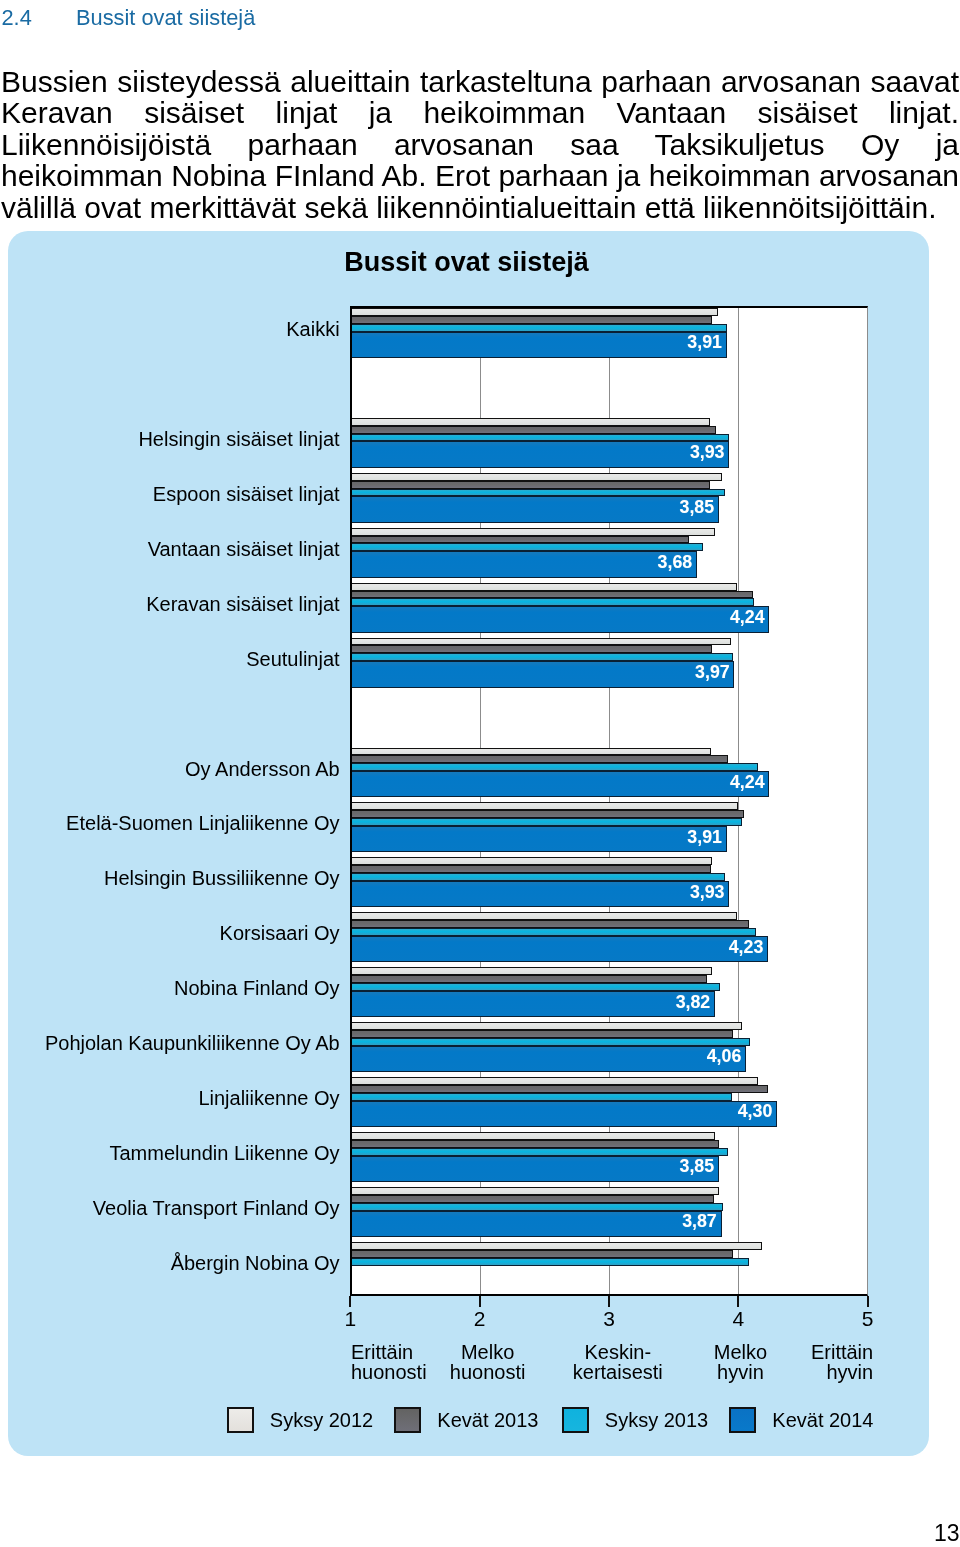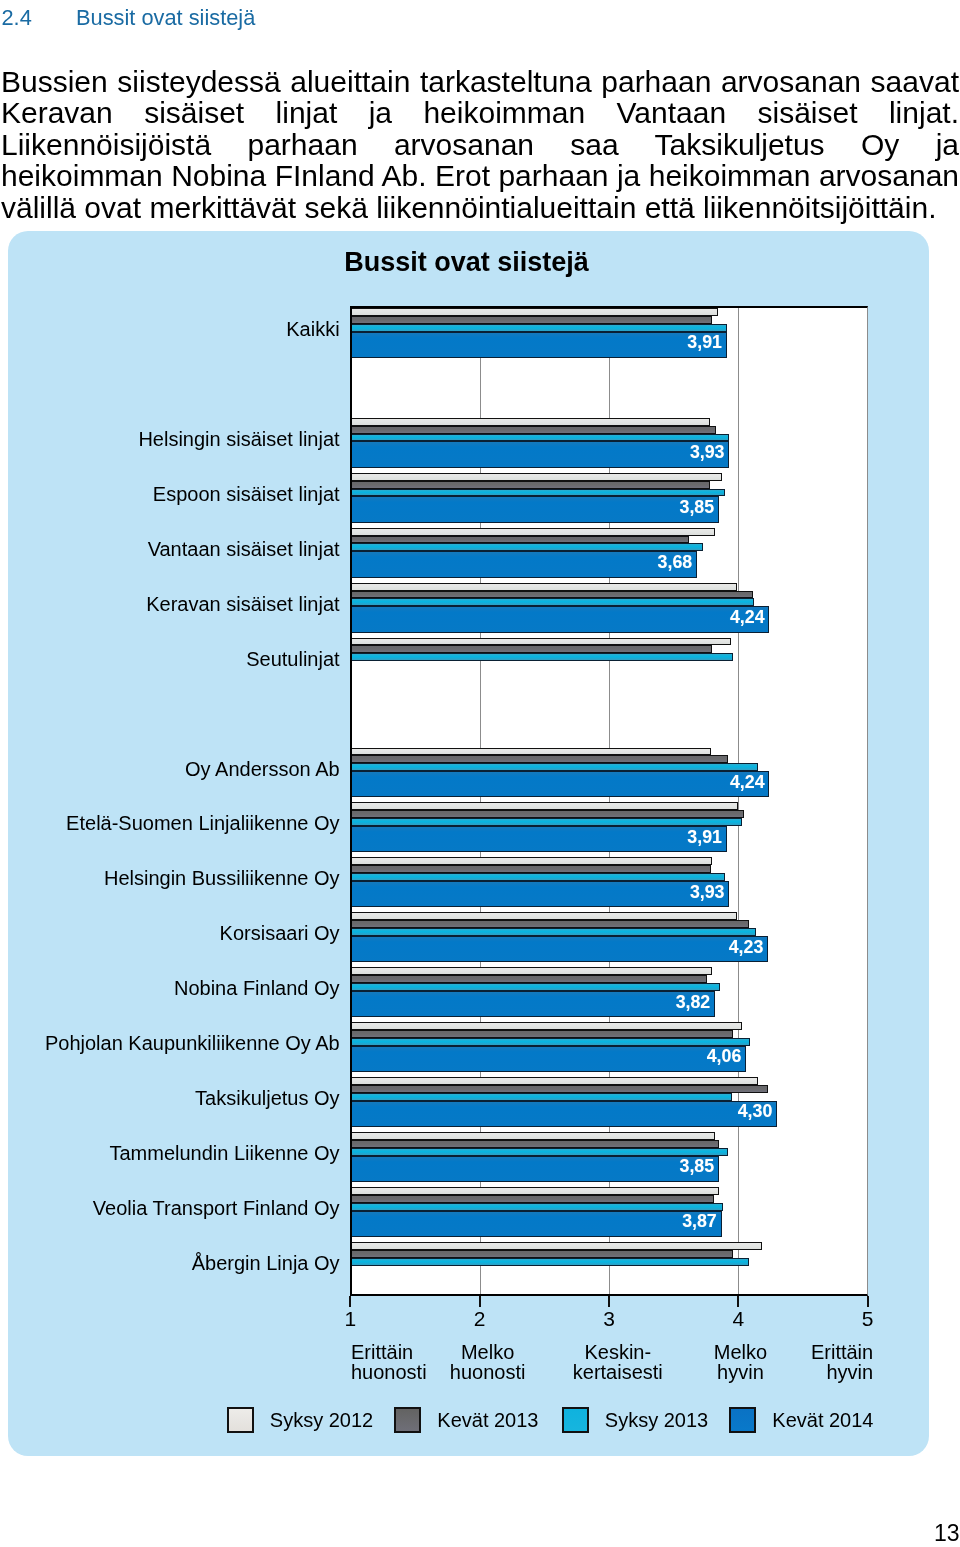--- a/index.html
+++ b/index.html
@@ -106,20 +106,23 @@
           <div class="bar b1" style="top: 7.9px; height: 7.9px; width: 402.279px; background-color: rgb(106, 106, 108);"></div>
           <div class="bar b2" style="top: 15.8px; height: 7.9px; width: 403.572px; background-color: rgb(5, 182, 227);"></div>
           <div class="bar b3" style="top: 23.7px; height: 26.3px; width: 419.094px; background-color: rgb(6, 121, 198);">
             <span class="blabel">4,24</span>
           </div>
         </div>
         <div class="grow" style="top: 331.6px; height: 50px;">
           <div class="bar b0" style="top: 0px; height: 7.9px; width: 380.289px; background-color: rgb(228, 230, 228);"></div>
           <div class="bar b1" style="top: 7.9px; height: 7.9px; width: 362.18px; background-color: rgb(106, 106, 108);"></div>
           <div class="bar b2" style="top: 15.8px; height: 7.9px; width: 382.876px; background-color: rgb(5, 182, 227);"></div>
+          <div class="bar b3" style="top: 23.7px; height: 26.3px; width: 384.17px; background-color: rgb(6, 121, 198);">
+            <span class="blabel">3,97</span>
+          </div>
         </div>
         <div class="grow" style="top: 441.5px; height: 50px;">
           <div class="bar b0" style="top: 0px; height: 7.9px; width: 360.887px; background-color: rgb(228, 230, 228);"></div>
           <div class="bar b1" style="top: 7.9px; height: 7.9px; width: 377.702px; background-color: rgb(106, 106, 108);"></div>
           <div class="bar b2" style="top: 15.8px; height: 7.9px; width: 407.452px; background-color: rgb(5, 182, 227);"></div>
           <div class="bar b3" style="top: 23.7px; height: 26.3px; width: 419.094px; background-color: rgb(6, 121, 198);">
             <span class="blabel">4,24</span>
           </div>
         </div>
         <div class="grow" style="top: 496.45px; height: 50px;">
@@ -199,24 +202,24 @@
         <div class="catlabel" style="right: 589.4px; top: 252.75px;">Espoon sisäiset linjat</div>
         <div class="catlabel" style="right: 589.4px; top: 307.7px;">Vantaan sisäiset linjat</div>
         <div class="catlabel" style="right: 589.4px; top: 362.65px;">Keravan sisäiset linjat</div>
         <div class="catlabel" style="right: 589.4px; top: 417.6px;">Seutulinjat</div>
         <div class="catlabel" style="right: 589.4px; top: 527.5px;">Oy Andersson Ab</div>
         <div class="catlabel" style="right: 589.4px; top: 582.45px;">Etelä-Suomen Linjaliikenne Oy</div>
         <div class="catlabel" style="right: 589.4px; top: 637.4px;">Helsingin Bussiliikenne Oy</div>
         <div class="catlabel" style="right: 589.4px; top: 692.35px;">Korsisaari Oy</div>
         <div class="catlabel" style="right: 589.4px; top: 747.3px;">Nobina Finland Oy</div>
         <div class="catlabel" style="right: 589.4px; top: 802.25px;">Pohjolan Kaupunkiliikenne Oy Ab</div>
-        <div class="catlabel" style="right: 589.4px; top: 857.2px;">Taksikuljetus Oy</div>
+        <div class="catlabel" style="right: 589.4px; top: 857.2px;">Linjaliikenne Oy</div>
         <div class="catlabel" style="right: 589.4px; top: 912.15px;">Tammelundin Liikenne Oy</div>
         <div class="catlabel" style="right: 589.4px; top: 967.1px;">Veolia Transport Finland Oy</div>
-        <div class="catlabel" style="right: 589.4px; top: 1022.05px;">Åbergin Linja Oy</div>
+        <div class="catlabel" style="right: 589.4px; top: 1022.05px;">Åbergin Nobina Oy</div>
       </div>
     <div id="xaxis">
         <div class="xtickmark" style="left: 341.3px; top: 1065px;"></div>
         <div class="xtick" style="left: 302.3px; width: 80px; top: 1076px;">1</div>
         <div class="xdesc" style="text-align: left; left: 343px; width: 130px; top: 1112px;">
           <div>Erittäin</div>
           <div>huonosti</div>
         </div>
         <div class="xtickmark" style="left: 470.65px; top: 1065px;"></div>
         <div class="xtick" style="left: 431.65px; width: 80px; top: 1076px;">2</div>

